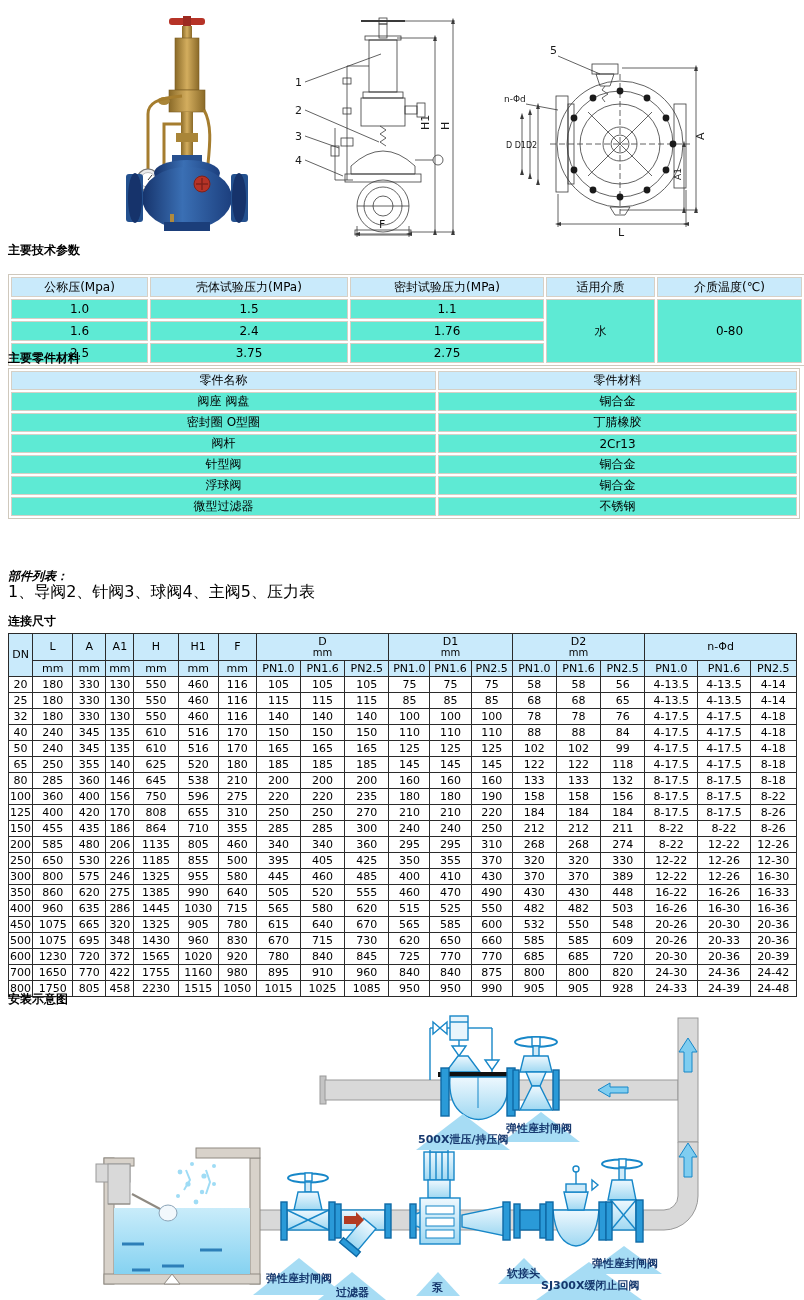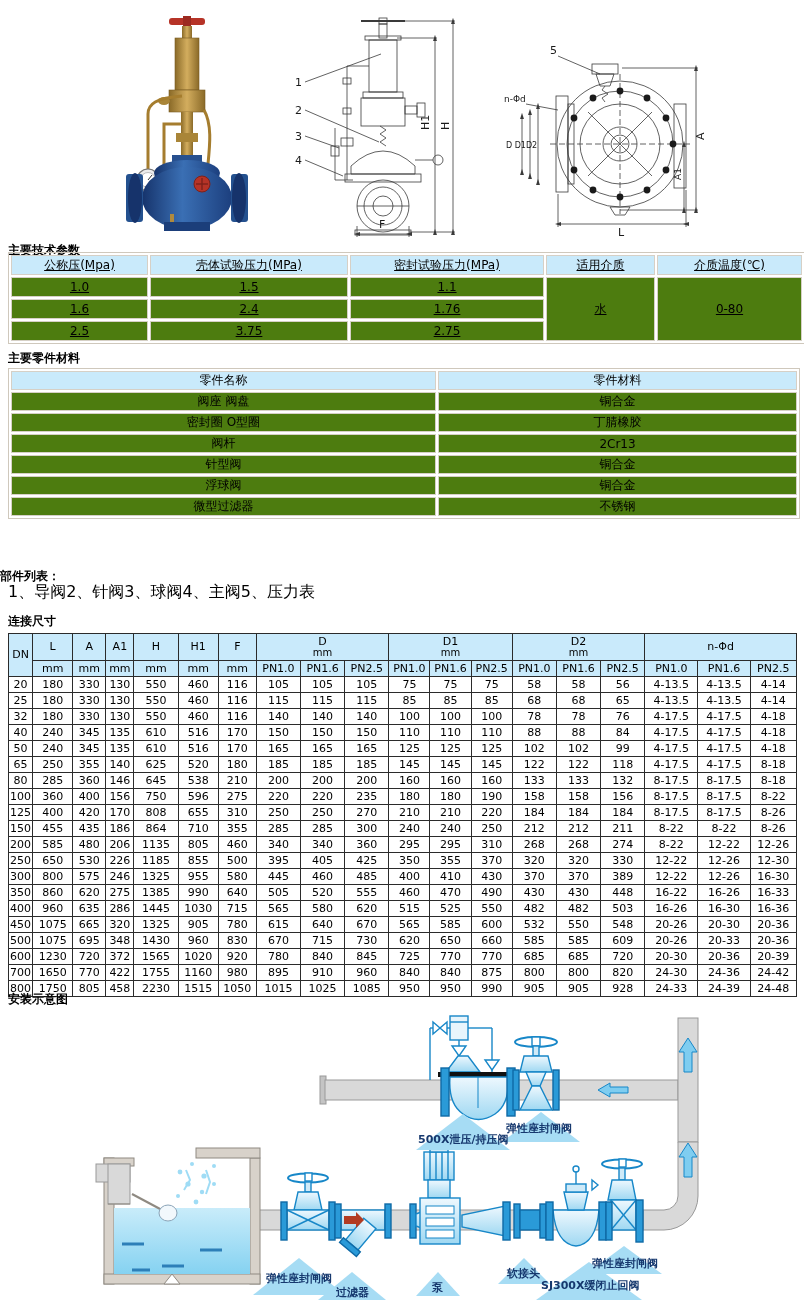--- a/index.html
+++ b/index.html
@@ -6,21 +6,21 @@
   #page{position:relative;width:804px;height:1300px;background:#fff;
         font-family:"DejaVu Sans","Liberation Sans",sans-serif;color:#000;overflow:hidden;}
   .abs{position:absolute;}
   .sec-title{font-size:12px;font-weight:bold;line-height:15px;}
   .parts-text{font-size:16px;line-height:14px;}
 
   
   .tbl-lite{border-collapse:separate;border-spacing:2px;border:1px solid #cfc8bc;
             font-size:12px;text-align:center;width:789px;table-layout:fixed;}
   .tbl-lite th,.tbl-lite td{border:1px solid #d6d0c6;padding:0;height:18px;
-            font-weight:normal;background:#4d7c0f;overflow:hidden;white-space:nowrap;}
+            font-weight:normal;background:#5eead4;overflow:hidden;white-space:nowrap;}
   .tbl-lite th{background:#c9eafb;}
   #tbl-mat td,#tbl-mat th{height:16px;}
 
   
   .tbl-dense{border-collapse:collapse;border:1px solid #2b2b2b;font-size:11px;
              text-align:center;width:789px;table-layout:fixed;}
   .tbl-dense th,.tbl-dense td{border:1px solid #2b2b2b;padding:0;height:15px;
              line-height:1.05;font-weight:normal;overflow:hidden;white-space:nowrap;}
   .tbl-dense th{background:#c9eafb;}
   .tbl-dense thead tr.r1 th{height:26px;}
@@ -203,21 +203,21 @@
       <text class="dtxt" x="58" y="42">5</text>
       <text class="dtxt" x="12" y="90" style="font-size:9px">n-Φd</text>
       <text class="dtxt" x="14" y="136" style="font-size:8px">D D1D2</text>
       <text class="dtxt" transform="rotate(-90 212 128)" x="212" y="128">A</text>
       <text class="dtxt" transform="rotate(-90 189 168)" x="189" y="168" style="font-size:9px">A1</text>
       <text class="dtxt" x="126" y="224">L</text>
     </svg>
   </div>
 
   <div class="abs sec-title" style="top:243px;left:8px;">主要技术参数</div>
-  <table id="tbl-tech" class="tbl-lite abs" style="top:252px;left:8px;text-decoration:underline;">
+  <table id="tbl-tech" class="tbl-lite abs" style="top:274px;left:8px;">
     <colgroup>
         <col style="width:137px">
         <col style="width:198px">
         <col style="width:194px">
         <col style="width:109px">
         <col style="width:145px">
       </colgroup>
     <thead>
       <tr>
         <th>公称压(Mpa)</th>
@@ -281,21 +281,21 @@
           <td>浮球阀</td>
           <td>铜合金</td>
         </tr>
         <tr>
           <td>微型过滤器</td>
           <td>不锈钢</td>
         </tr>
       </tbody>
   </table>
 
-  <div class="abs sec-title" style="top:569px;left:0;">部件列表：</div>
+  <div class="abs sec-title" style="top:569px;left:8px;font-style:italic;">部件列表：</div>
   <div class="abs parts-text" style="top:585px;left:8px;">1、导阀2、针阀3、球阀4、主阀5、压力表</div>
 
   <div class="abs sec-title" style="top:614px;left:8px;">连接尺寸</div>
   <table id="tbl-dim" class="tbl-dense abs" style="top:633px;left:8px;">
     <colgroup>
       <col style="width:24px">
         <col style="width:40px">
         <col style="width:33px">
         <col style="width:28px">
       <col style="width:44px">

